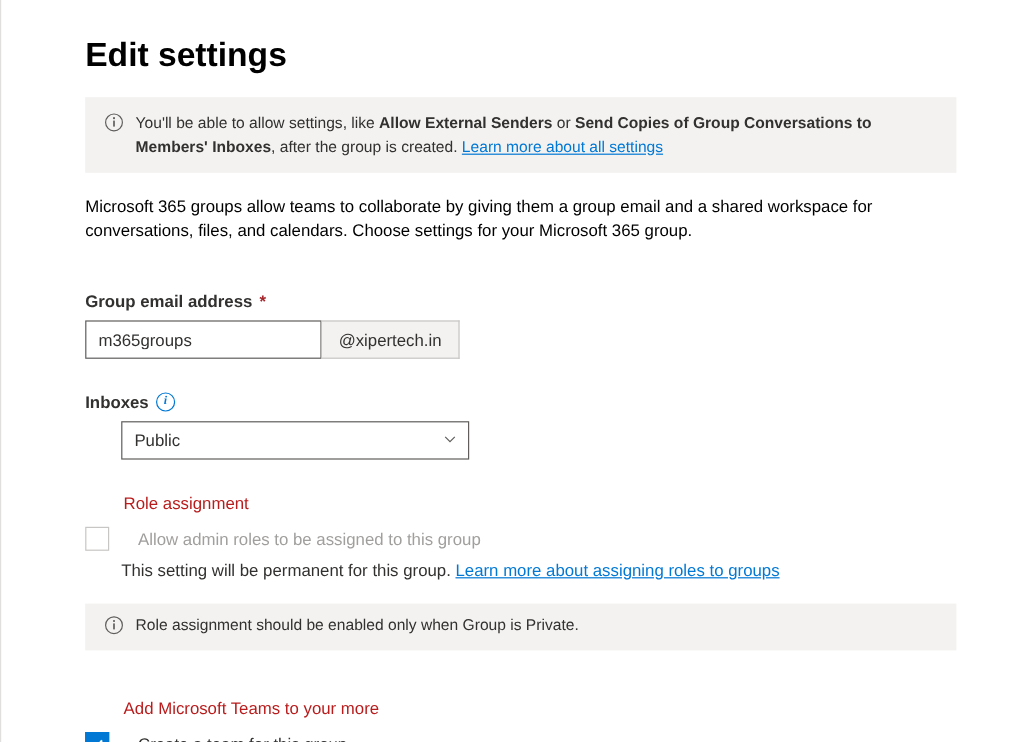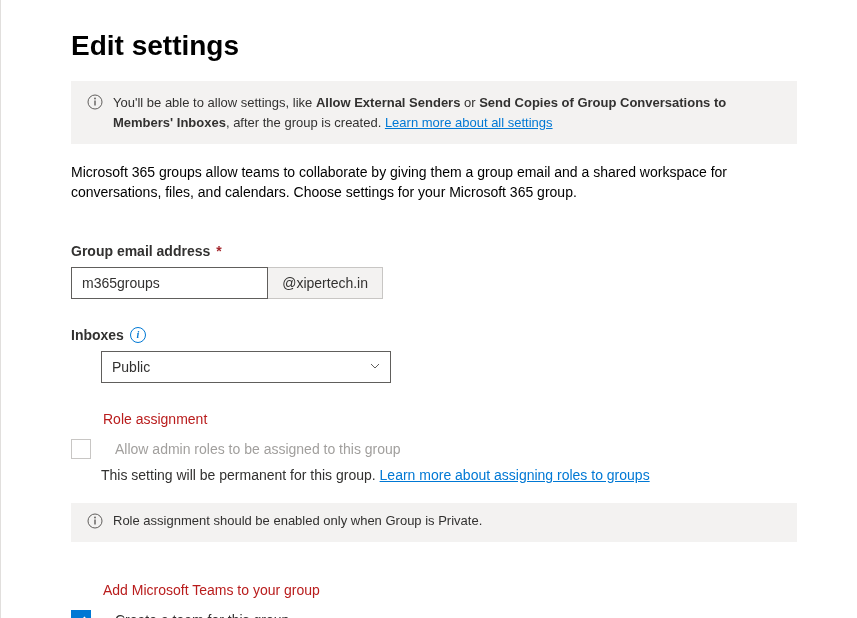--- a/index.html
+++ b/index.html
@@ -216,21 +216,21 @@
             <circle cx="8" cy="8" r="7" fill="none" stroke="#605e5c" stroke-width="1"></circle>
             <circle cx="8" cy="4.5" r="0.9" fill="#605e5c"></circle>
             <rect x="7.3" y="6.5" width="1.4" height="5" fill="#605e5c"></rect>
           </svg>
       </span>
       <span>Role assignment should be enabled only when Group is Private.</span>
     </div>
   </div>
 
   <div class="teams-section">
-    <div class="section-heading">Add Microsoft Teams to your group</div>
+    <div class="section-heading">Add Microsoft Teams to your more</div>
     <div class="checkbox-row">
       <div class="checkbox checked">
         <svg width="14" height="14" viewBox="0 0 14 14">
             <path d="M3 7 L6 10 L11 4" fill="none" stroke="#fff" stroke-width="1.8"></path>
           </svg>
       </div>
       <span>Create a team for this group</span>
     </div>
   </div>
 </div>

